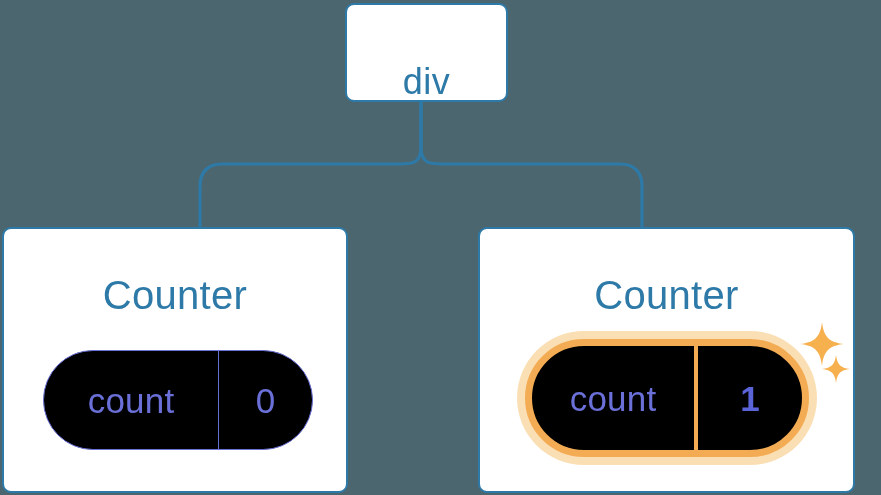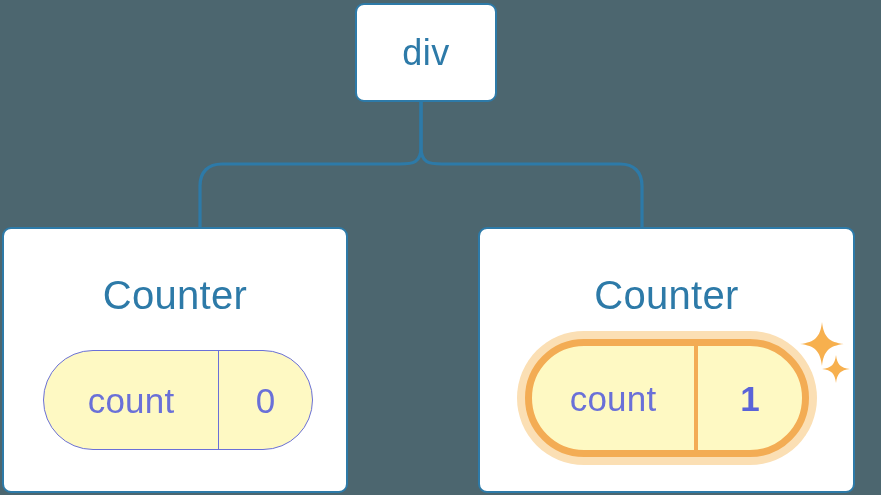--- a/index.html
+++ b/index.html
@@ -35,26 +35,26 @@
 
   
   .node {
     position: absolute;
     background: #ffffff;
     border: 2.5px solid #2d7aa8;
     border-radius: 9px;
   }
 
   #node-div {
-    left: 355px;
+    left: 345px;
     top: 3px;
-    width: 142px;
+    width: 163px;
     height: 99px;
     display: flex;
-    align-items: center;
+    align-items: flex-end;
     justify-content: center;
   }
 
   .node-div-label {
     font-size: 36px;
     color: #2d7aa8;
     letter-spacing: 0.5px;
     line-height: 1;
   }
 
@@ -96,21 +96,21 @@
 
   #pill-wrap-right {
     left: 45px;
     top: 110px;
   }
 
   .pill {
     position: relative;
     display: flex;
     align-items: stretch;
-    background: #fef9c3;
+    background: #000000;
     justify-content: space-between;
   }
 
   .pill-plain {
     width: 270px;
     height: 100px;
     border: 1.8px solid #6a70d8;
     border-radius: 50px;
   }
 

